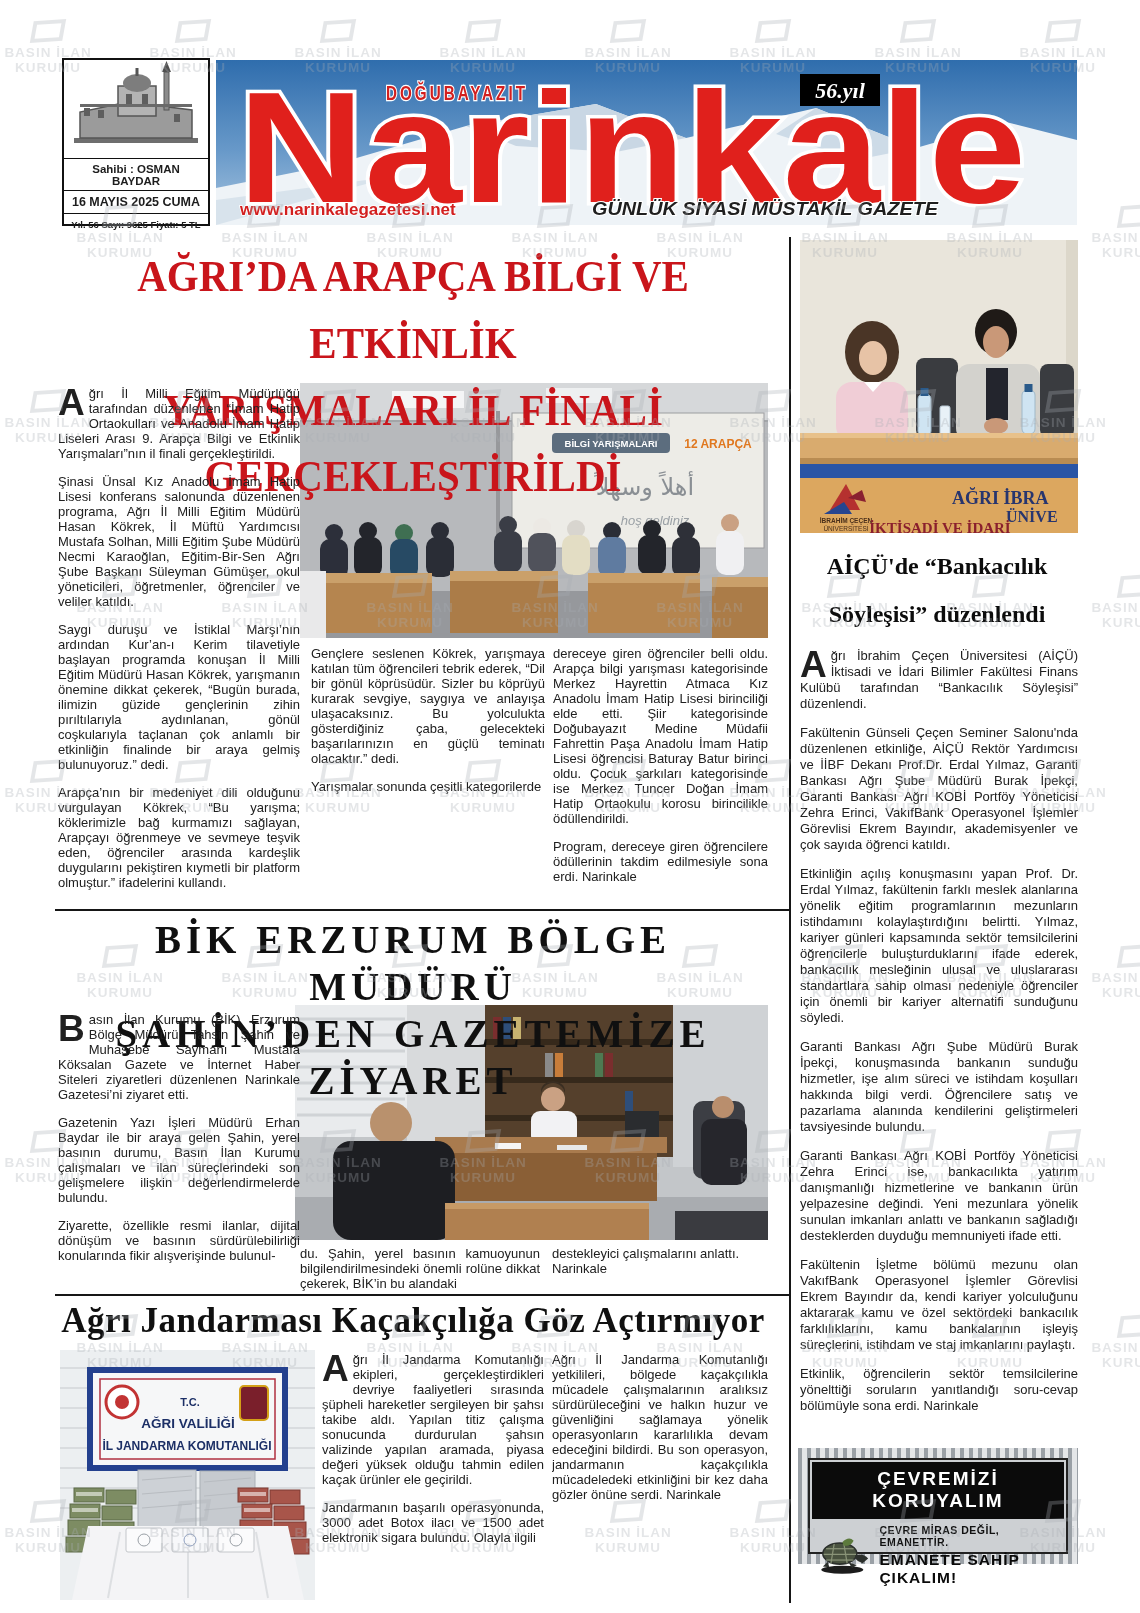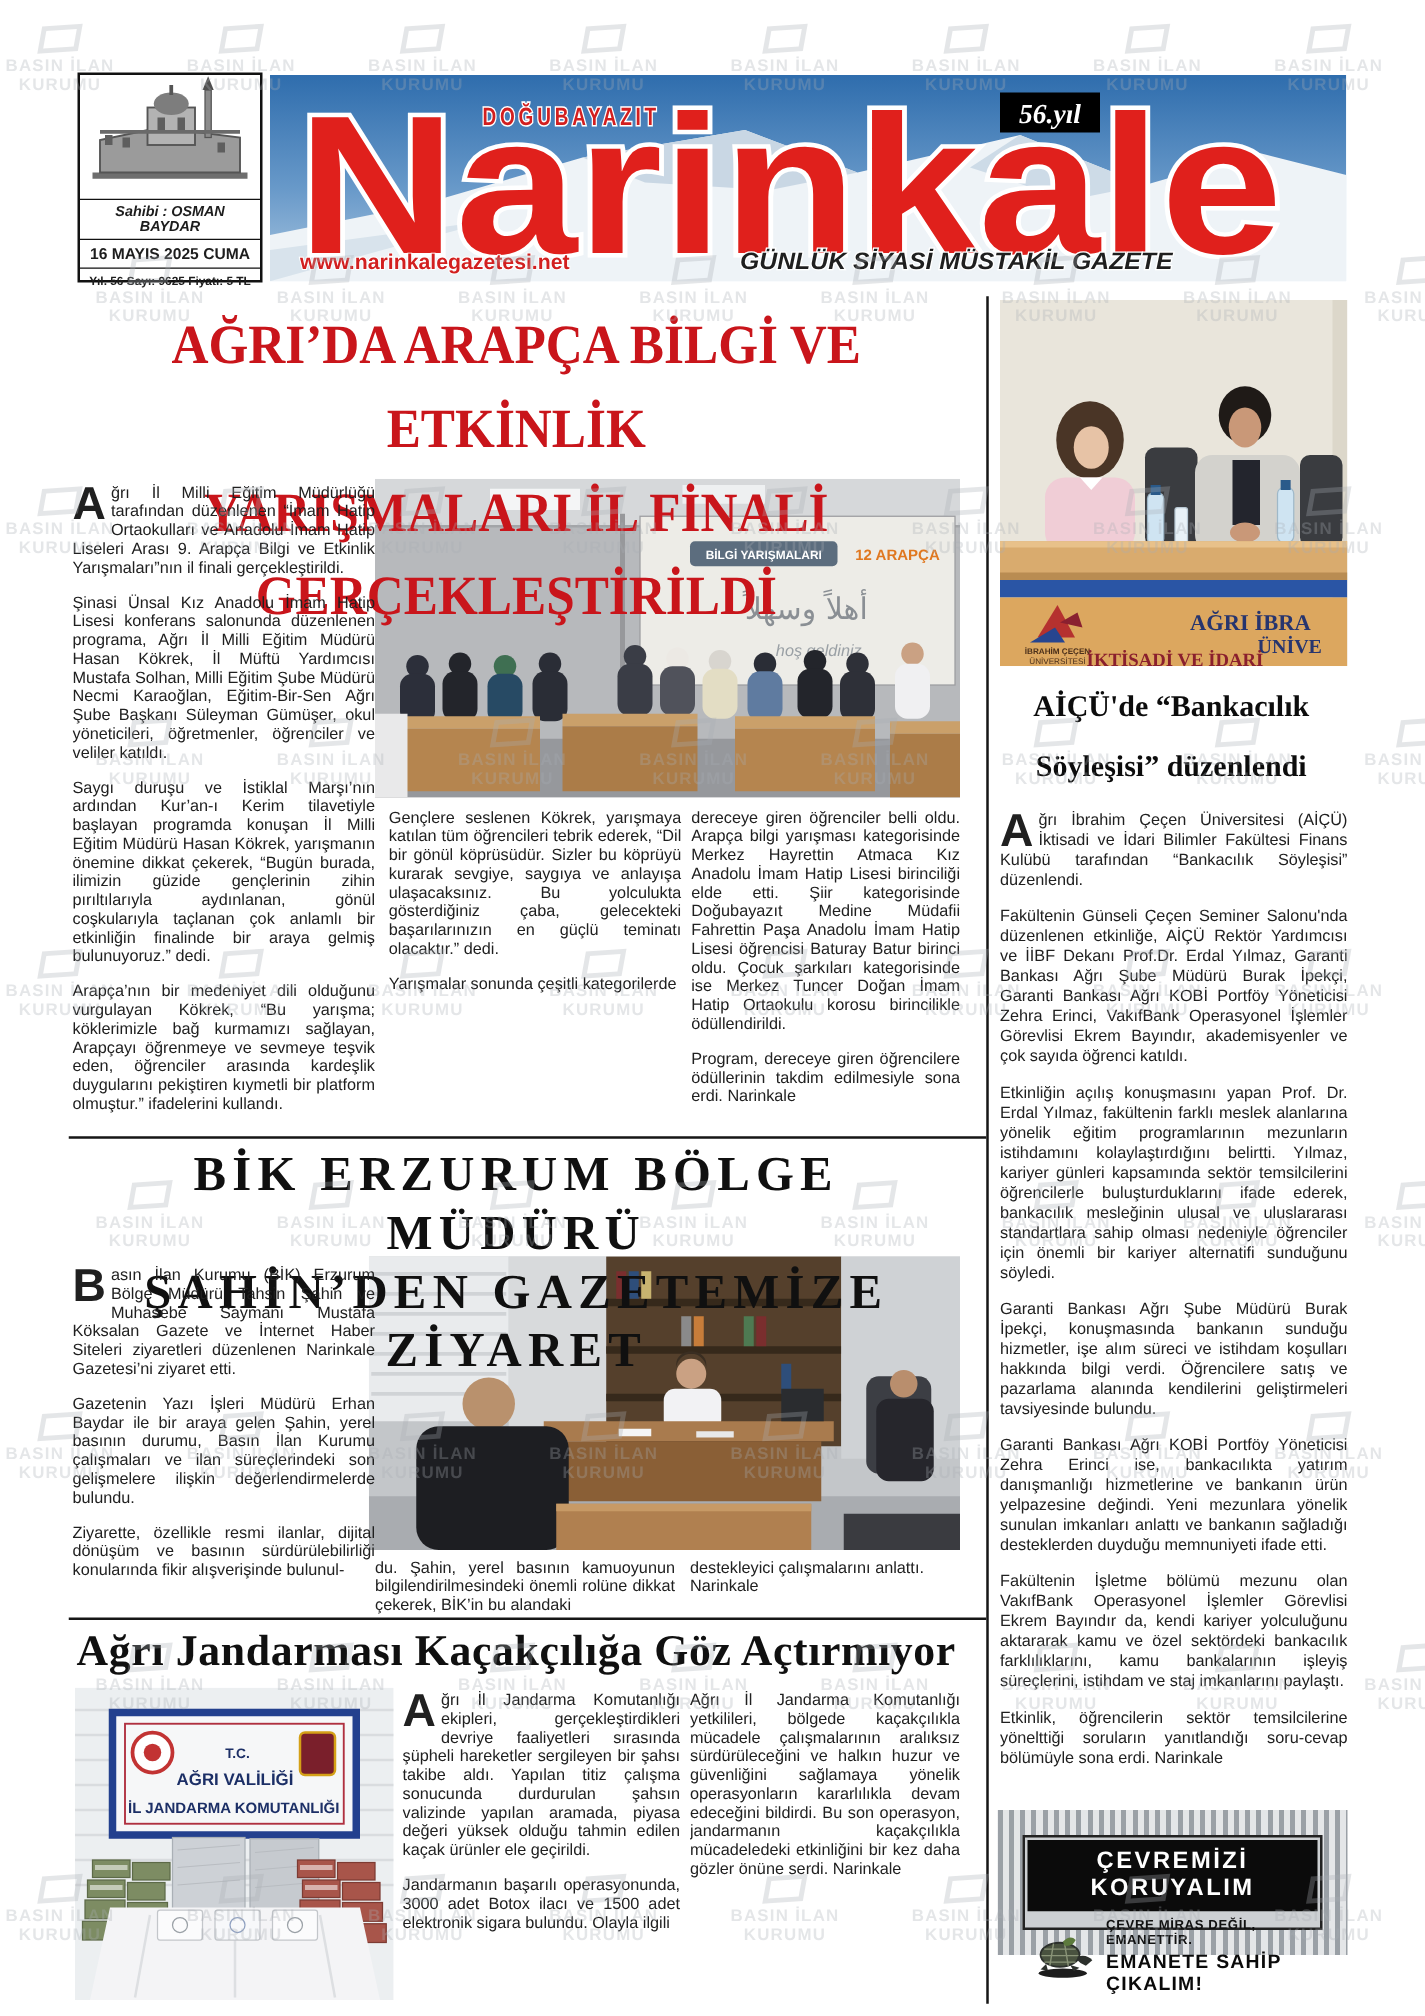--- a/index.html
+++ b/index.html
@@ -12,21 +12,21 @@
   #wm-layer { position:absolute; inset:0; z-index:9; pointer-events:none; }
   .wm { position:absolute; width:132px; text-align:center; color:#a9aeb4; opacity:.30;
         font-weight:bold; font-size:13.5px; line-height:15px; letter-spacing:1px; }
   .wm-box { width:32px; height:22px; border:4px solid #a9aeb4; margin:0 auto 3px auto;
             transform:skewX(-14deg) rotate(-4deg); }
 
   
   #mast-left { left:62px; top:58px; width:148px; height:168px; border:2px solid #111;
                background:#fff; z-index:2; }
   #mast-left .cell { border-top:1px solid #111; text-align:center; font-weight:bold; }
-  #owner-line { font-size:11.5px; padding:4px 17px 3px;font-style:italic; }
+  #owner-line { font-size:11.5px; padding:4px 17px 3px; }
   #date-line  { font-size:12.5px; padding:4px 1px 4px; }
   #issue-line { font-size:9.5px;  padding:5px 1px 4px; }
   #banner { left:216px; top:60px; width:861px; height:165px; z-index:2; }
   #hl1 { left:58px; top:242px; width:710px; text-align:center; z-index:2;
          font-family:"Liberation Serif", serif; font-weight:bold; color:#c9151b;
          font-size:41px; line-height:62px; transform:scaleY(1.08); transform-origin:top; }
   #hl2 { left:58px; top:916px; width:710px; text-align:center; z-index:2;
          font-family:"Liberation Serif", serif; font-weight:bold; color:#101010;
          font-size:39px; line-height:47px; letter-spacing:5px; }
   #hl3 { left:58px; top:1299px; width:710px; text-align:center; z-index:2;
@@ -63,21 +63,21 @@
   
   .photo { position:absolute; z-index:1; overflow:hidden; }
   #photo-conference { left:300px; top:383px;  width:468px; height:301px; }
   #photo-aicu       { left:800px; top:240px;  width:278px; height:293px; }
   #photo-office     { left:295px; top:1005px; width:473px; height:235px; }
   #photo-jandarma   { left:60px;  top:1350px; width:255px; height:250px; }
 
   
   #env-box { left:798px; top:1448px; width:280px; height:116px; z-index:2;
              background:repeating-linear-gradient(90deg,#9aa0a6 0 4px,#e4e6e8 4px 9px);
-             padding:20px; }
+             padding:10px; }
   #env-inner { border:2px solid #222; background:#cdd0d3; height:100%; padding:2px; }
   #env-title { background:#0b0b0b; color:#fff; text-align:center; font-weight:bold;
                font-size:19px; letter-spacing:2px; padding:6px 0 7px; }
   #env-panel { display:flex; align-items:center; gap:8px; padding:5px 4px 0 6px; }
   #env-text1 { font-size:10.5px; font-weight:bold; color:#111; letter-spacing:.5px; }
   #env-text2 { font-size:15.5px; font-weight:bold; color:#0a0a0a; letter-spacing:1px; margin-top:3px; }
 </style>
 </head>
 <body>
 

